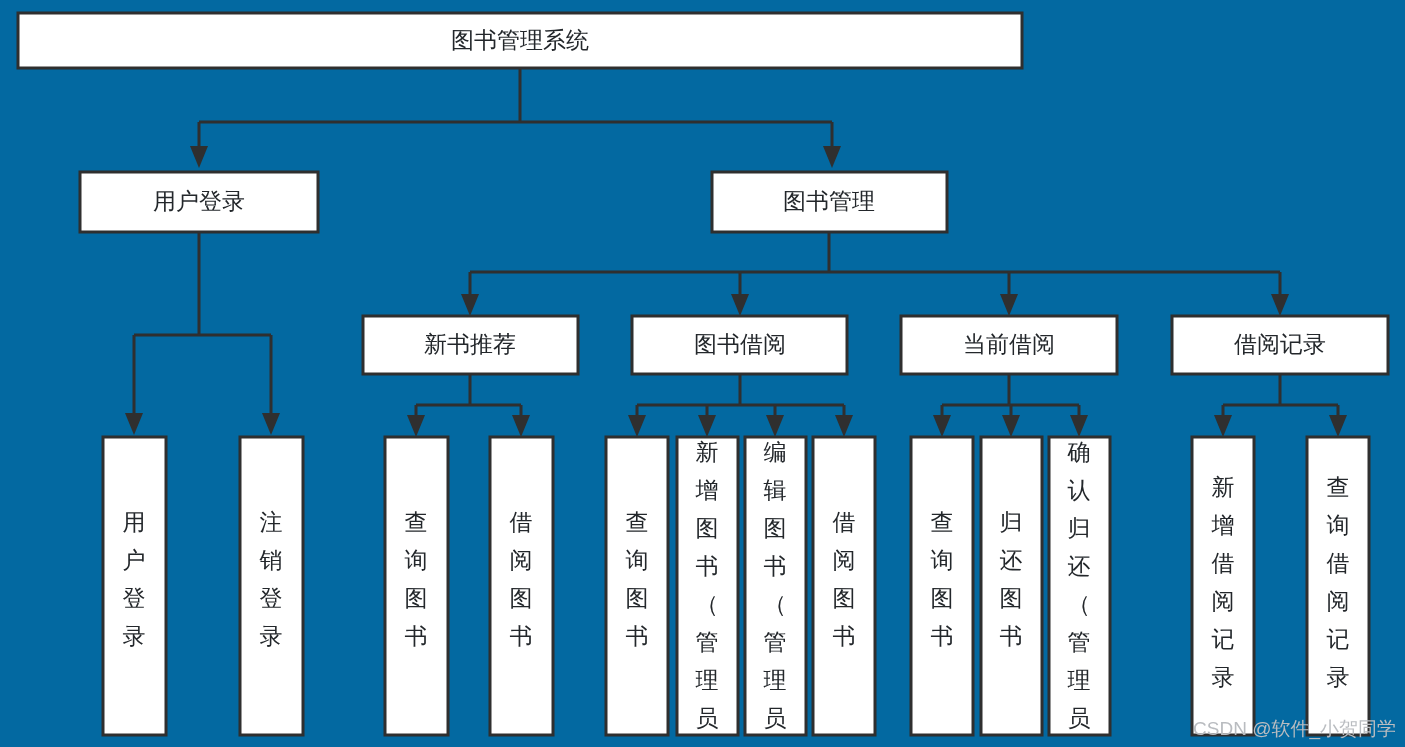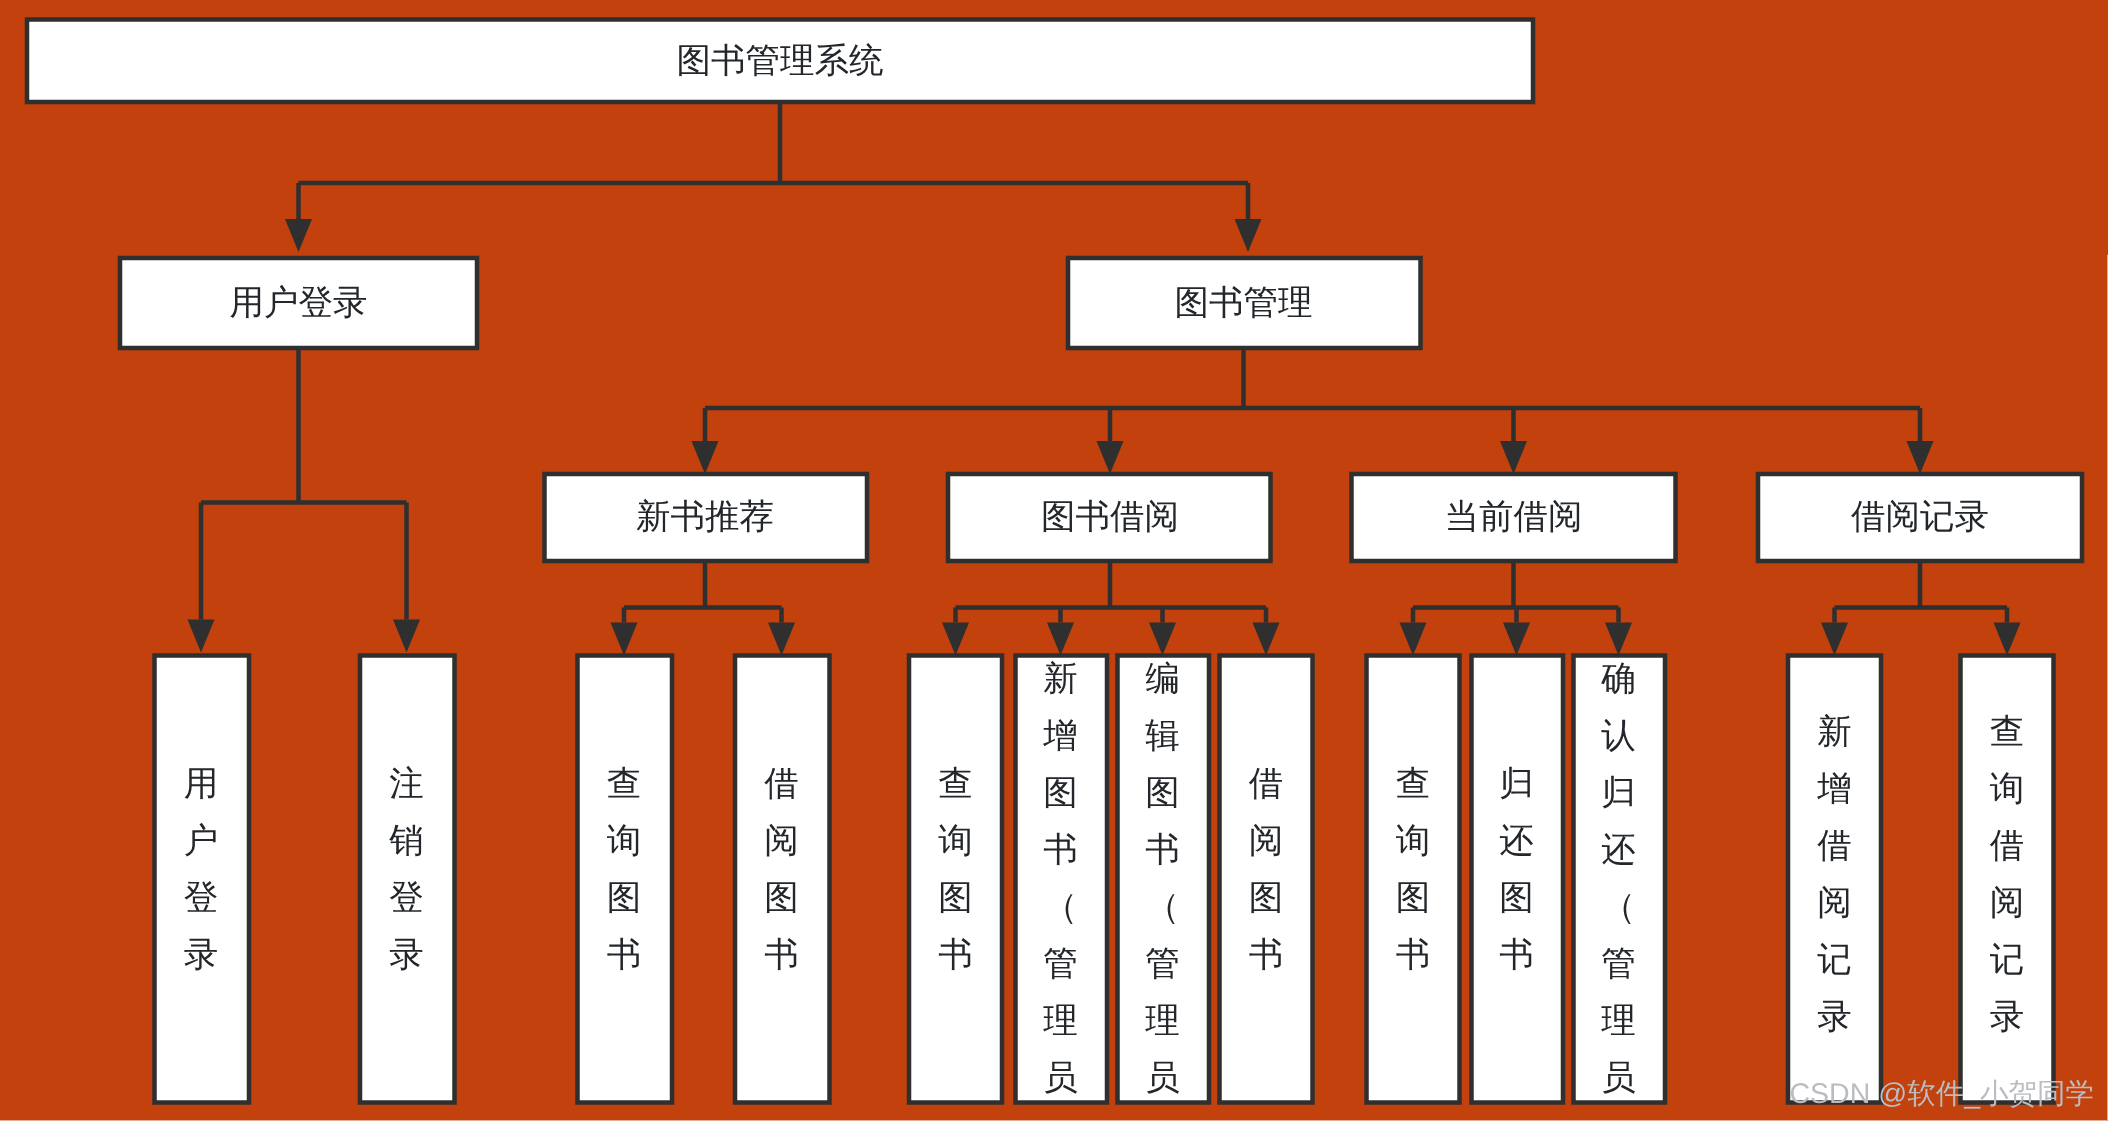--- a/index.html
+++ b/index.html
@@ -7,21 +7,21 @@
     padding: 0;
     background: #ffffff;
   }
   body {
     font-family: "Liberation Sans", "DejaVu Sans", sans-serif;
   }
   #diagram-root {
     position: relative;
     width: 1405px;
     height: 747px;
-    background: #c2410c;
+    background: #0369a1;
     overflow: hidden;
   }
   svg.diagram-canvas {
     position: absolute;
     left: 0;
     top: 0;
     width: 1405px;
     height: 747px;
     display: block;
   }

